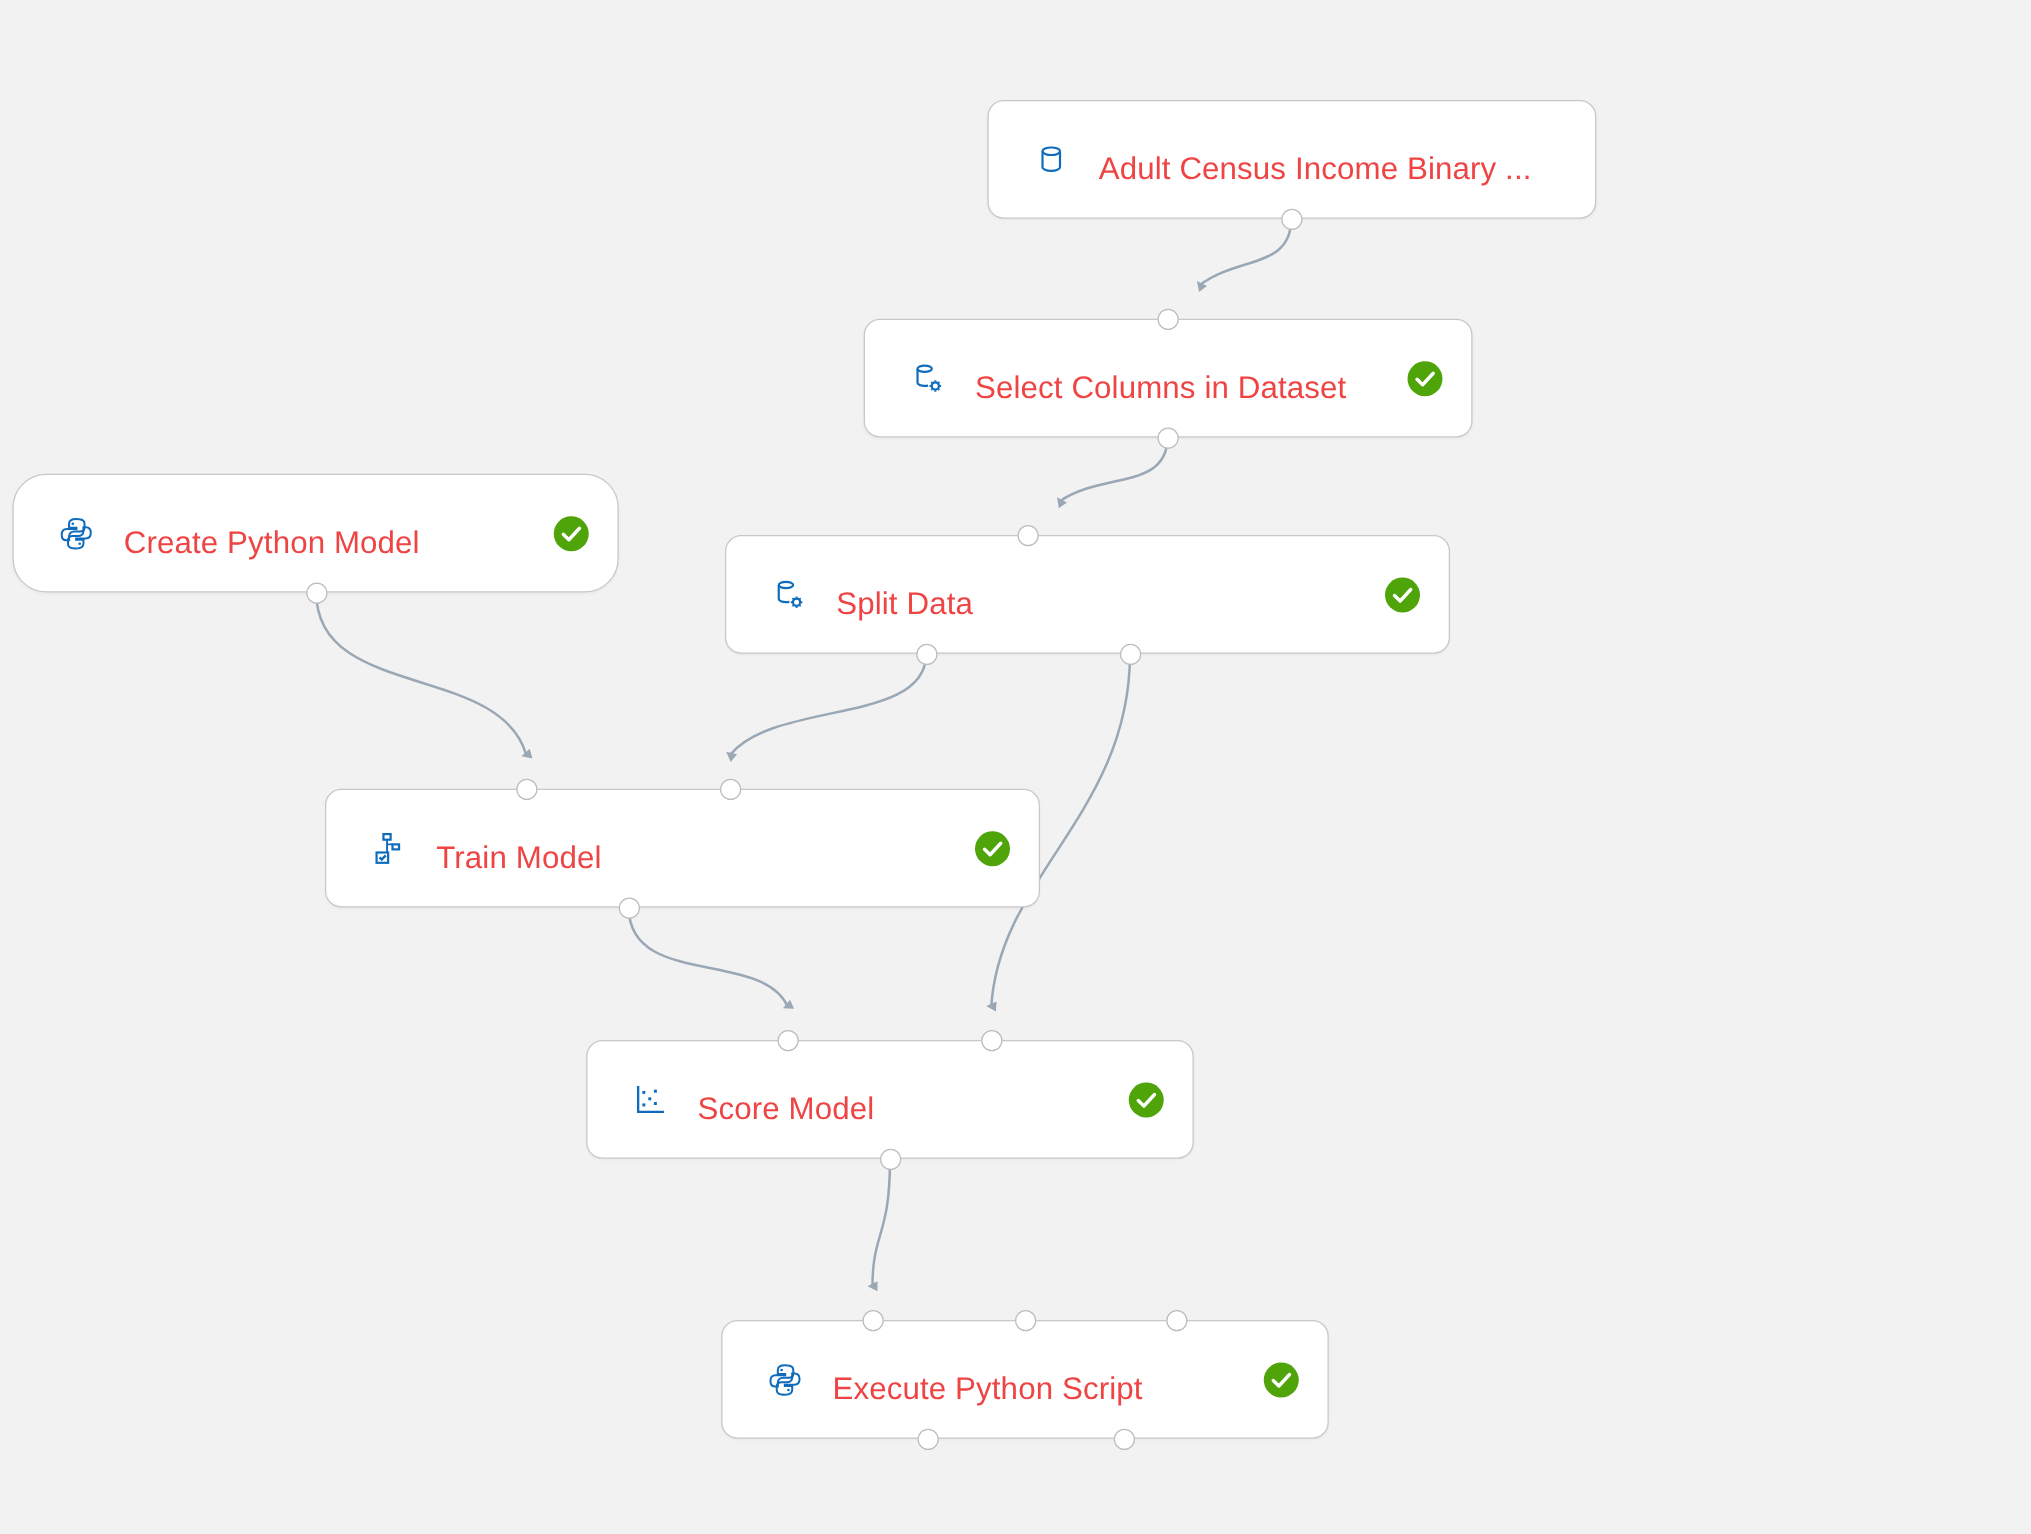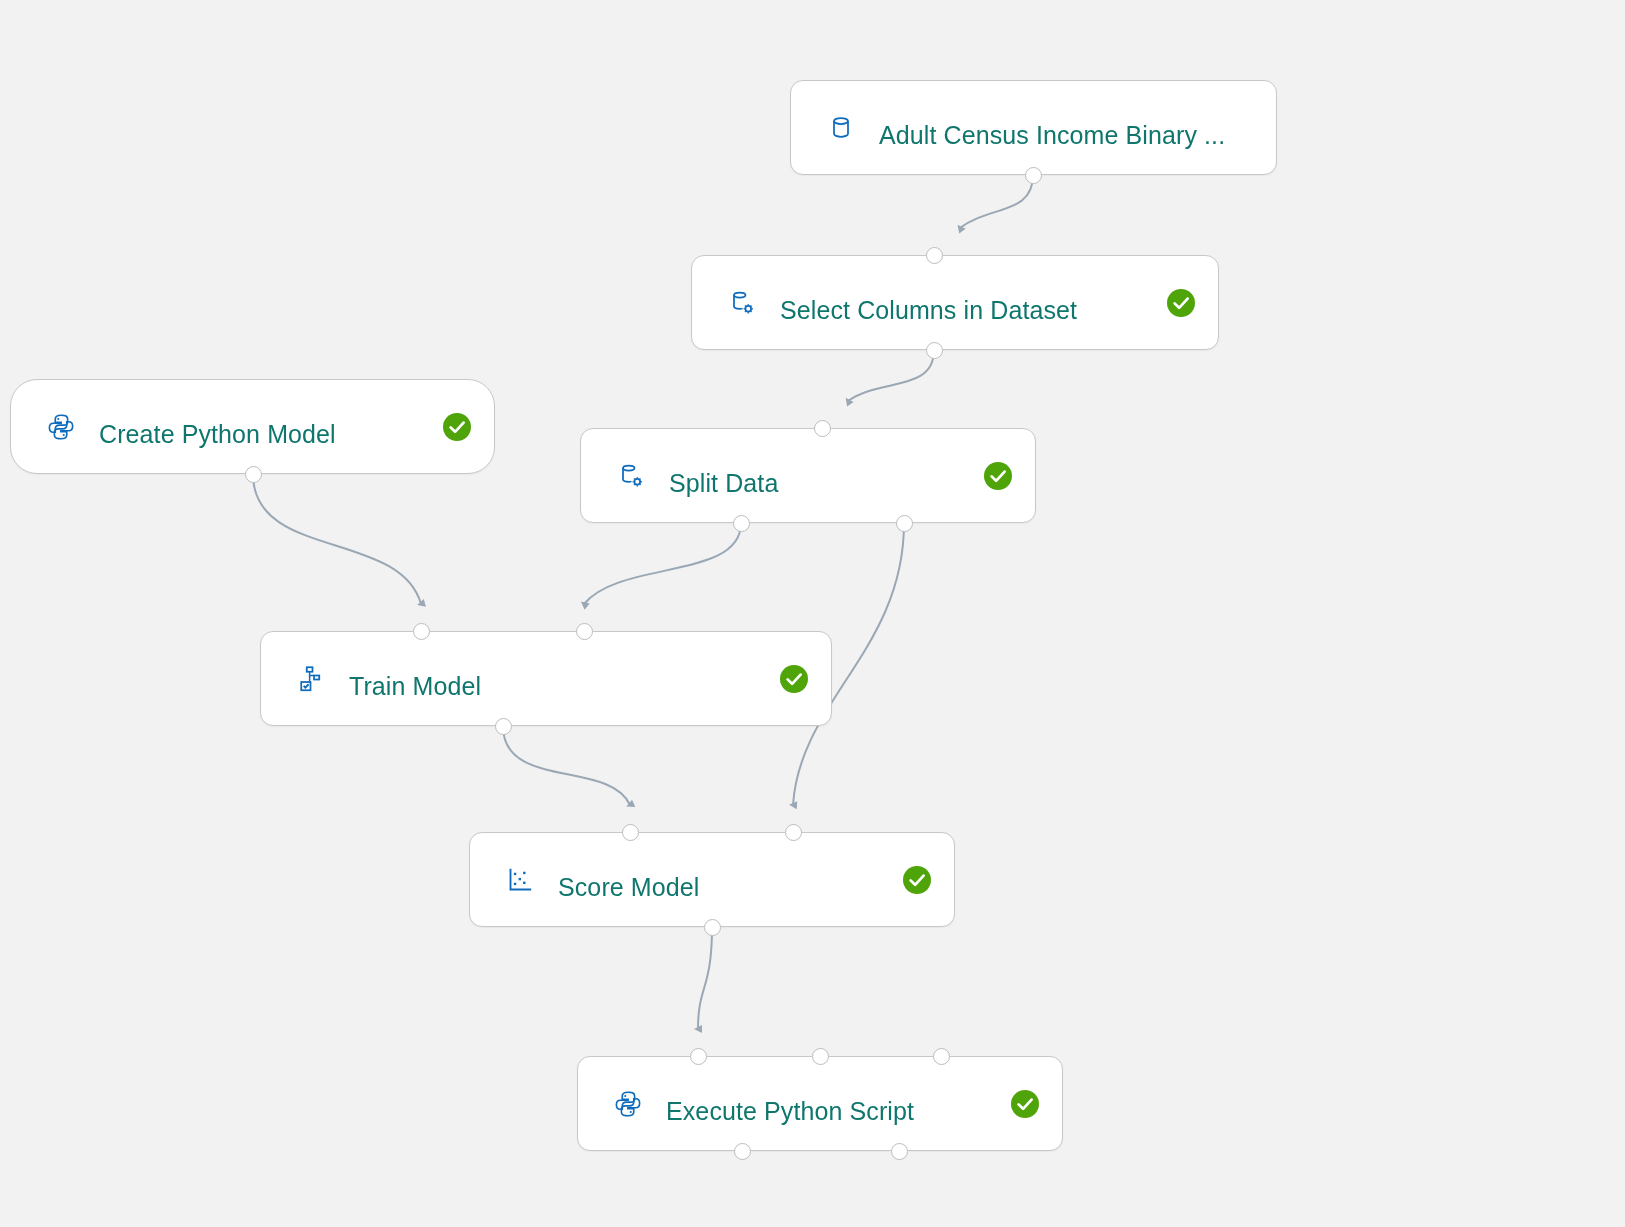--- a/index.html
+++ b/index.html
@@ -47,21 +47,21 @@
     height: 32px;
     display: flex;
     align-items: center;
     justify-content: center;
     margin-right: 22px;
   }
   .node-icon svg { display: block; }
   .node-title {
     flex: 1 1 auto;
     font-size: 25px;
-    color: #0f766e;
+    color: #ef4444;
     letter-spacing: 0.1px;
     white-space: nowrap;
     overflow: hidden;
     margin-top: 16px;
   }
   .status-badge {
     flex: 0 0 auto;
     width: 30px;
     height: 30px;
     border-radius: 50%;
@@ -110,21 +110,21 @@
         <div class="node-body">
           <span class="node-icon">
             <svg width="30" height="30" viewBox="0 0 24 24" fill="none" stroke="#0f6cbd" stroke-width="1.4">
               <ellipse cx="12" cy="6.4" rx="5.6" ry="2.4"></ellipse>
               <path d="M6.4 6.4 V16.6 C6.4 17.9 8.9 19 12 19 C15.1 19 17.6 17.9 17.6 16.6 V6.4"></path>
             </svg>
           </span>
           <span class="node-title">Adult Census Income Binary ...</span>
         </div>
       </div>
-      <div class="node" style="left: 691px; top: 255px; width: 528px; height: 95px; padding-left: 24px;">
+      <div class="node" style="left: 691px; top: 255px; width: 487px; height: 95px; padding-left: 24px;">
         <div class="node-body">
           <span class="node-icon">
             <svg width="30" height="30" viewBox="0 0 24 24" fill="none" stroke="#0f6cbd" stroke-width="1.4">
               <ellipse cx="10.2" cy="5.6" rx="4.6" ry="2"></ellipse>
               <path d="M5.6 5.6 V14.6 C5.6 15.7 7.7 16.6 10.2 16.6 C11 16.6 11.8 16.5 12.4 16.4"></path>
               <circle cx="17" cy="16.6" r="2.3"></circle>
               <path d="M17 12.9 V13.8 M17 19.4 V20.3 M13.3 16.6 H14.2 M19.8 16.6 H20.7 M14.4 14 L15 14.6 M19 18.6 L19.6 19.2 M19.6 14 L19 14.6 M15 18.6 L14.4 19.2" stroke-width="1.2"></path>
             </svg>
           </span>
           <span class="node-title">Select Columns in Dataset</span>
@@ -148,21 +148,21 @@
           </span>
           <span class="node-title">Create Python Model</span>
           <span class="status-badge" title="Completed">
             <svg width="30" height="30" viewBox="0 0 30 30">
               <circle cx="15" cy="15" r="14" fill="#4fa409"></circle>
               <path d="M8.6 15.4 L13.1 19.8 L21.6 10.6" fill="none" stroke="#ffffff" stroke-width="2.7" stroke-linecap="round" stroke-linejoin="round"></path>
             </svg>
           </span>
         </div>
       </div>
-      <div class="node" style="left: 580px; top: 428px; width: 456px; height: 95px;">
+      <div class="node" style="left: 580px; top: 428px; width: 580px; height: 95px;">
         <div class="node-body">
           <span class="node-icon">
             <svg width="30" height="30" viewBox="0 0 24 24" fill="none" stroke="#0f6cbd" stroke-width="1.4">
               <ellipse cx="10.2" cy="5.6" rx="4.6" ry="2"></ellipse>
               <path d="M5.6 5.6 V14.6 C5.6 15.7 7.7 16.6 10.2 16.6 C11 16.6 11.8 16.5 12.4 16.4"></path>
               <circle cx="17" cy="16.6" r="2.3"></circle>
               <path d="M17 12.9 V13.8 M17 19.4 V20.3 M13.3 16.6 H14.2 M19.8 16.6 H20.7 M14.4 14 L15 14.6 M19 18.6 L19.6 19.2 M19.6 14 L19 14.6 M15 18.6 L14.4 19.2" stroke-width="1.2"></path>
             </svg>
           </span>
           <span class="node-title">Split Data</span>

